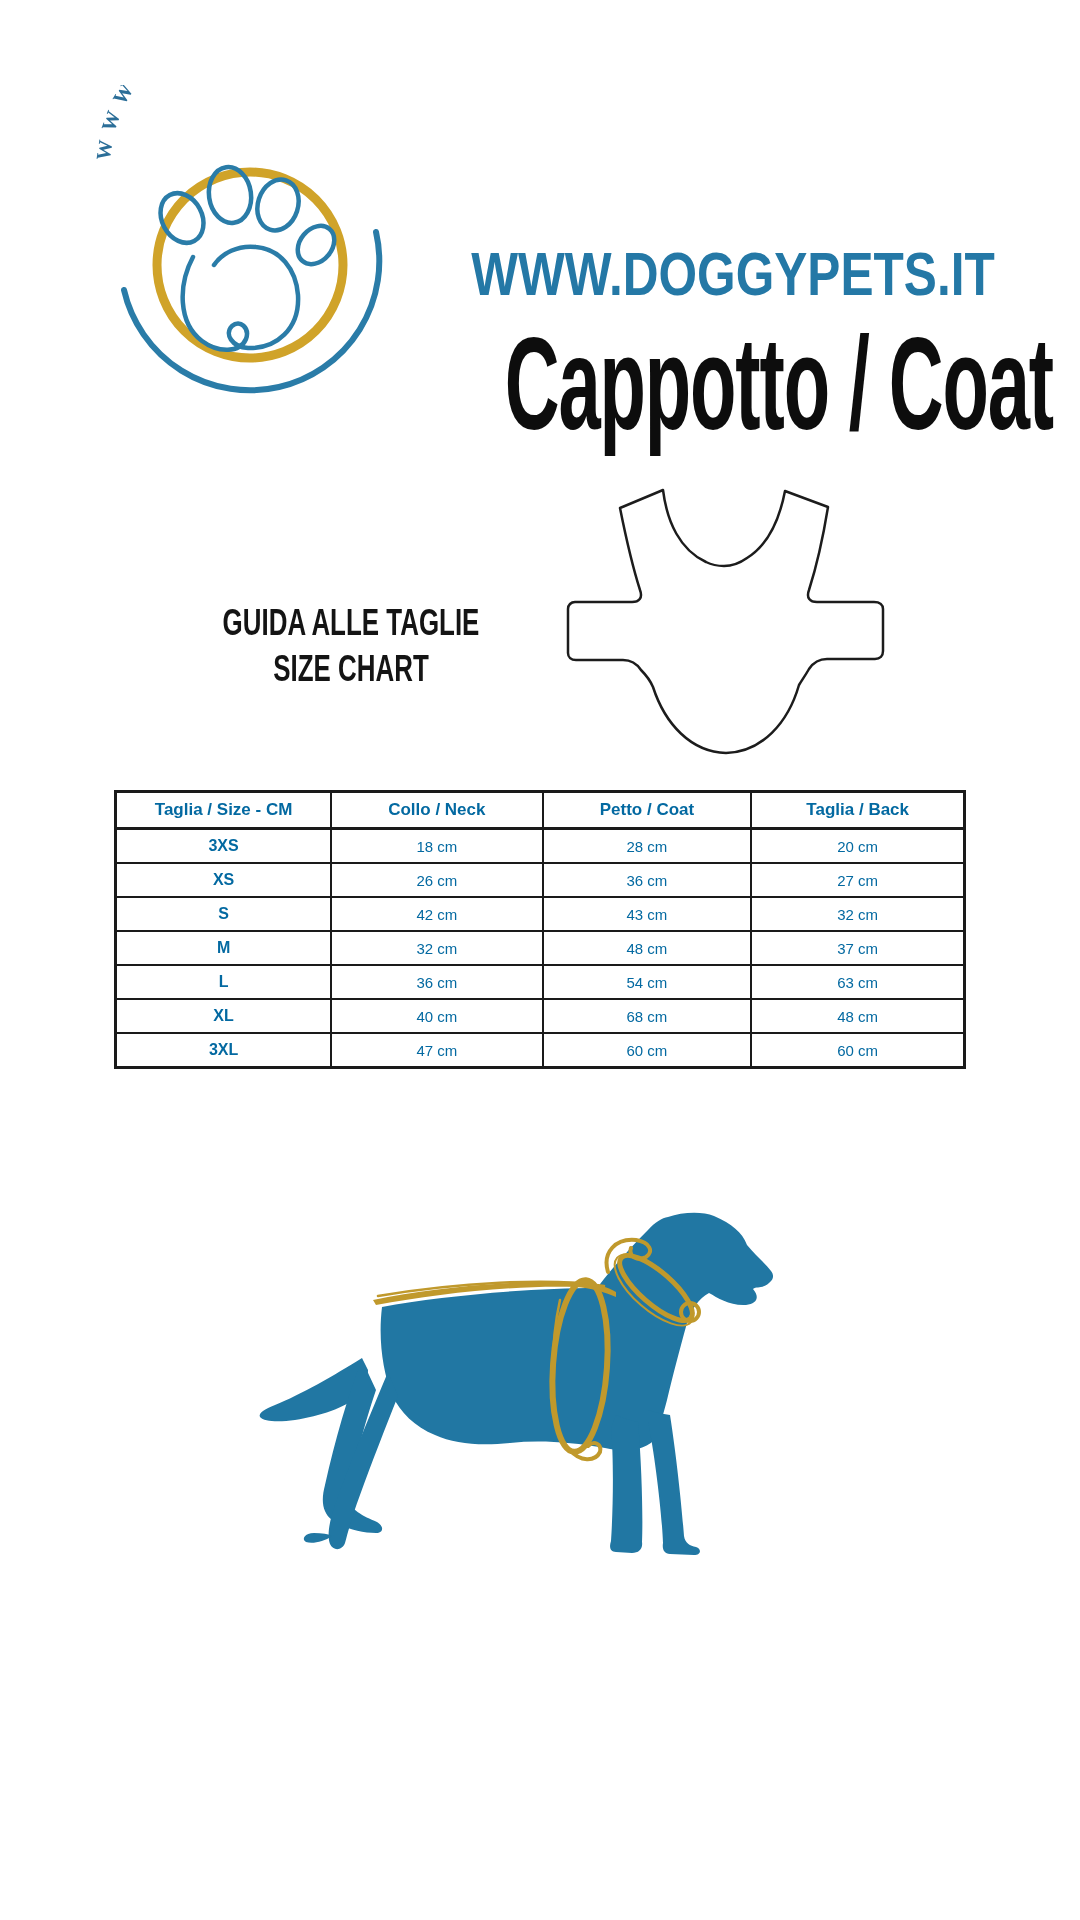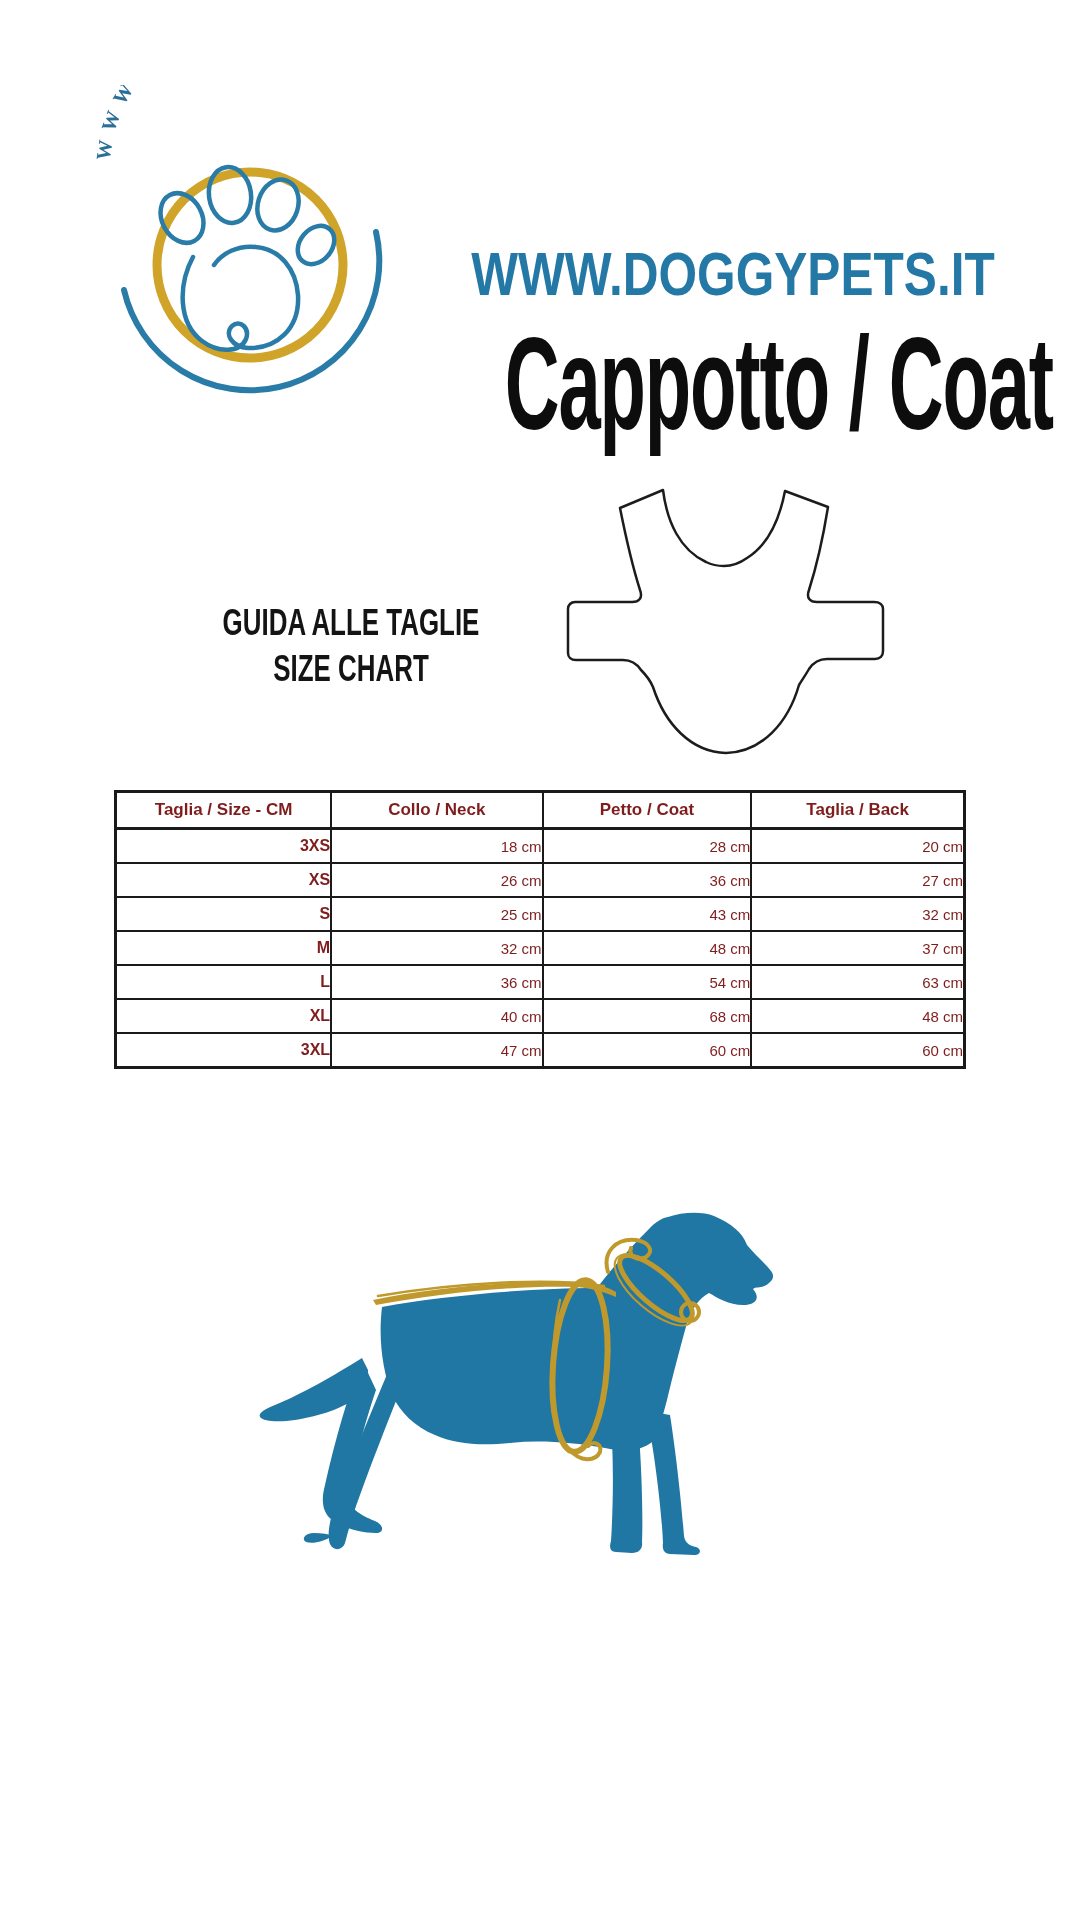--- a/index.html
+++ b/index.html
@@ -27,29 +27,29 @@
   .guide-label{
     left:171px;top:600px;width:360px;text-align:center;
     font-size:36px;font-weight:700;line-height:46px;color:#141414;
     transform:scaleX(0.72);transform-origin:center;white-space:nowrap;
   }
 
   
   .size-table{
     left:114px;top:790px;width:852px;
     border-collapse:collapse;table-layout:fixed;
-    font-family:"Liberation Sans", sans-serif;color:#7f1d1d;
+    font-family:"Liberation Sans", sans-serif;color:#0369a1;
   }
   .size-table th,.size-table td{
     border:2px solid #1a1a1a;text-align:center;vertical-align:middle;
     padding:0;
   }
   .size-table{border:3px solid #1a1a1a;}
   .size-table th{height:34px;font-size:17px;font-weight:700;border-bottom-width:3px;}
-  .size-table td{height:32px;font-size:15px;font-weight:400;text-align:right;}
+  .size-table td{height:32px;font-size:15px;font-weight:400;}
   .size-table td.size-cell{font-weight:700;font-size:16px;}
   .col-0{width:25.4%;} .col-1{width:24.9%;} .col-2{width:24.6%;} .col-3{width:25.1%;}
 </style>
 </head>
 <body>
 
 <svg class="abs" style="left:90px;top:85px" width="300" height="315" viewBox="0 0 300 315">
   <defs>
     <path id="textArc" d="M 29 132 A 140 140 0 1 1 291 132" fill="none"></path>
   </defs>
@@ -129,21 +129,21 @@
         <td>20 cm</td>
       </tr>
       <tr>
         <td class="size-cell">XS</td>
         <td>26 cm</td>
         <td>36 cm</td>
         <td>27 cm</td>
       </tr>
       <tr>
         <td class="size-cell">S</td>
-        <td>25 cm</td>
+        <td>42 cm</td>
         <td>43 cm</td>
         <td>32 cm</td>
       </tr>
       <tr>
         <td class="size-cell">M</td>
         <td>32 cm</td>
         <td>48 cm</td>
         <td>37 cm</td>
       </tr>
       <tr>

